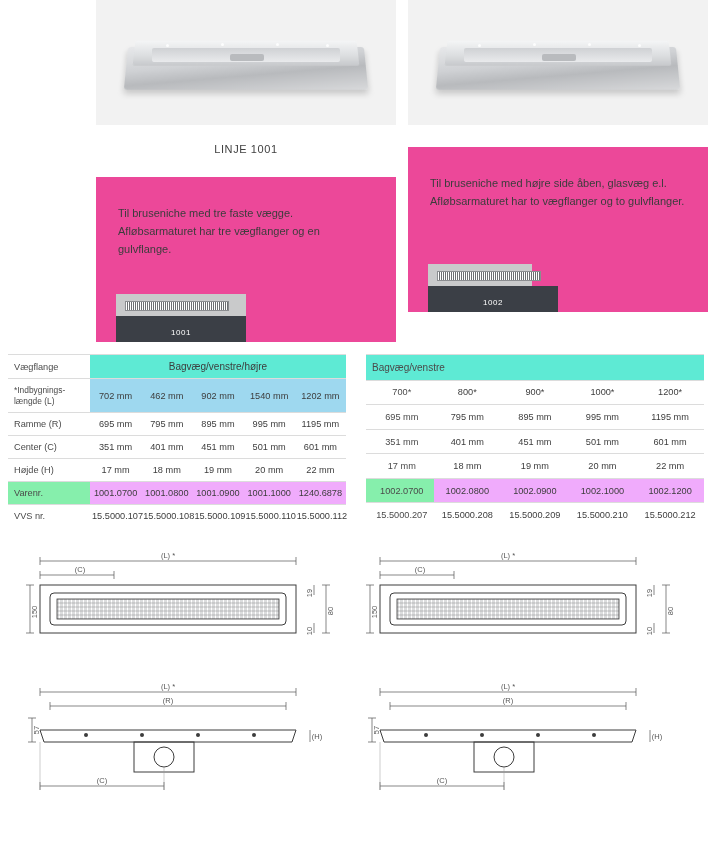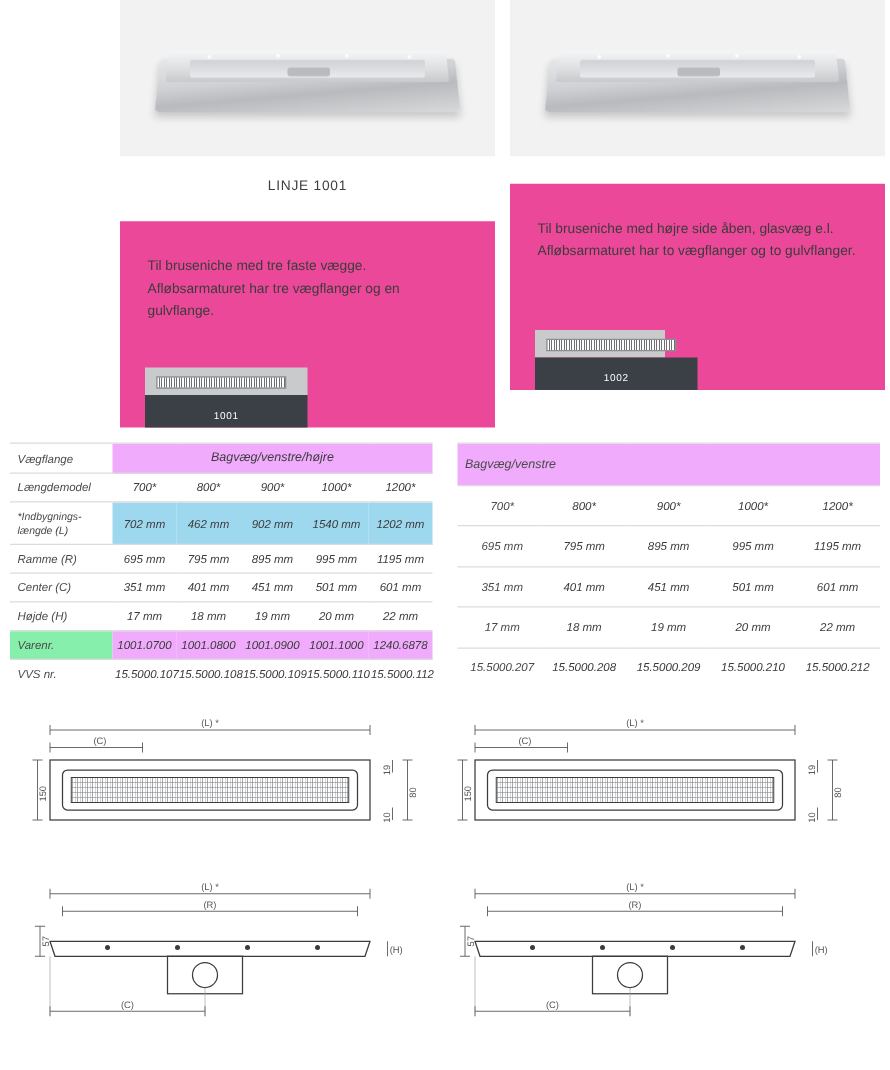--- a/index.html
+++ b/index.html
@@ -94,21 +94,20 @@
   }
   .schema-label{
     position:absolute;left:0;right:0;top:34px;text-align:center;
     color:#ffffff;font-size:8px;letter-spacing:.5px;
   }
   .schema.right .schema-wall{width:104px;}
   .tables{
     display:flex;gap:20px;
     padding:12px 8px 0 8px;
     box-sizing:border-box;
-    font-style:italic;
   }
   table{
     border-collapse:collapse;
     width:348px;
     table-layout:fixed;
     font-size:9.2px;
     color:#3c3c3c;
   }
   table td,table th{
     border-bottom:1px solid #dcdcdc;
@@ -119,21 +118,21 @@
   table tr td:first-child{
     text-align:left;
     padding-left:6px;
     width:74px;
     color:#4a4a4a;
   }
   .row-head td{
     border-top:1px solid #dcdcdc;
   }
   .span-head{
-    background:#f0abfc;
+    background:#5eead4;
     font-size:10px;
   }
   .hl{background:#9ed8ef;}
   .varenr td{background:#f0abfc;}
   .varenr td:first-child{background:#86efac;}
   .tiny{font-size:8.4px;line-height:1.25;}
   .drawings{
     display:flex;gap:10px;
     padding:22px 0 0 24px;
   }
@@ -201,28 +200,20 @@
 
 <div class="tables">
 
   <table>
     <tbody>
         <tr class="row-head">
       <td>Vægflange</td>
       <td class="span-head" colspan="5">Bagvæg/venstre/højre</td>
     </tr>
     <tr>
-      <td>Længdemodel</td>
-      <td>700*</td>
-      <td>800*</td>
-      <td>900*</td>
-      <td>1000*</td>
-      <td>1200*</td>
-    </tr>
-    <tr>
       <td class="tiny" style="white-space:pre-line">*Indbygnings-
 længde (L)</td>
       <td class="hl">702 mm</td>
       <td class="hl">462 mm</td>
       <td class="hl">902 mm</td>
       <td class="hl">1540 mm</td>
       <td class="hl">1202 mm</td>
     </tr>
     <tr>
       <td>Ramme (R)</td>
@@ -292,20 +283,27 @@
       <td>451 mm</td>
       <td>501 mm</td>
       <td>601 mm</td>
     </tr>
     <tr>
       <td style="text-align:center;width:auto">17 mm</td>
       <td>18 mm</td>
       <td>19 mm</td>
       <td>20 mm</td>
       <td>22 mm</td>
+    </tr>
+    <tr class="varenr">
+      <td style="text-align:center;width:auto">1002.0700</td>
+      <td>1002.0800</td>
+      <td>1002.0900</td>
+      <td>1002.1000</td>
+      <td>1002.1200</td>
     </tr>
     <tr style="border-bottom:none">
       <td style="border-bottom:none;text-align:center;width:auto">15.5000.207</td>
       <td style="border-bottom:none">15.5000.208</td>
       <td style="border-bottom:none">15.5000.209</td>
       <td style="border-bottom:none">15.5000.210</td>
       <td style="border-bottom:none">15.5000.212</td>
     </tr>
   </tbody>
     </table>

